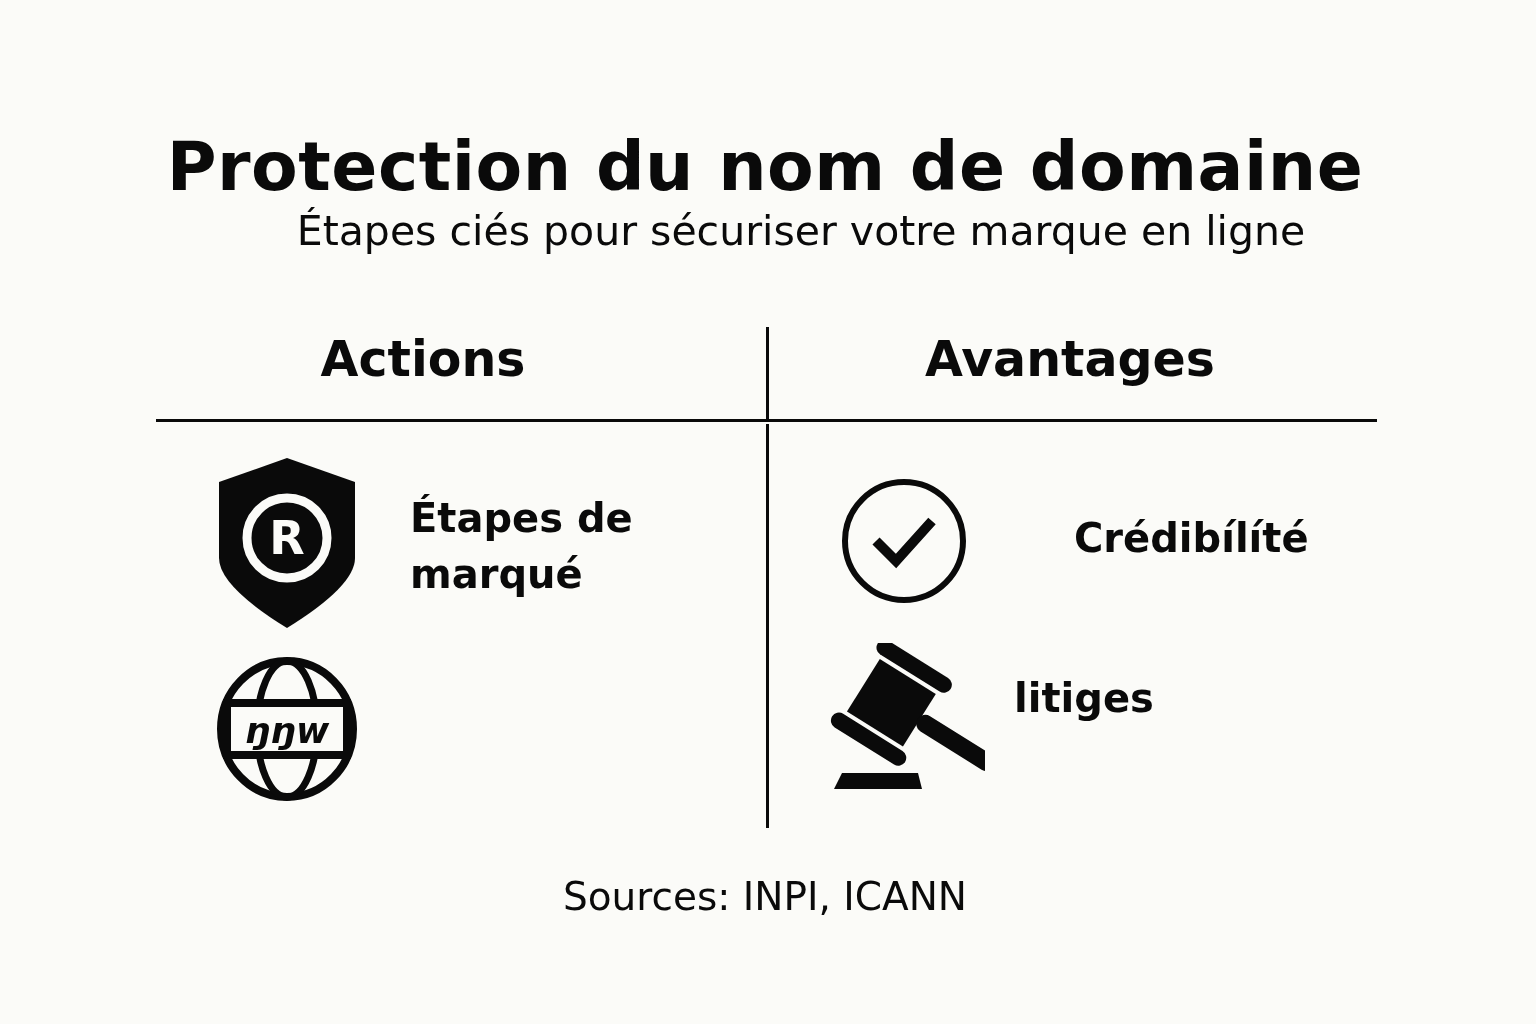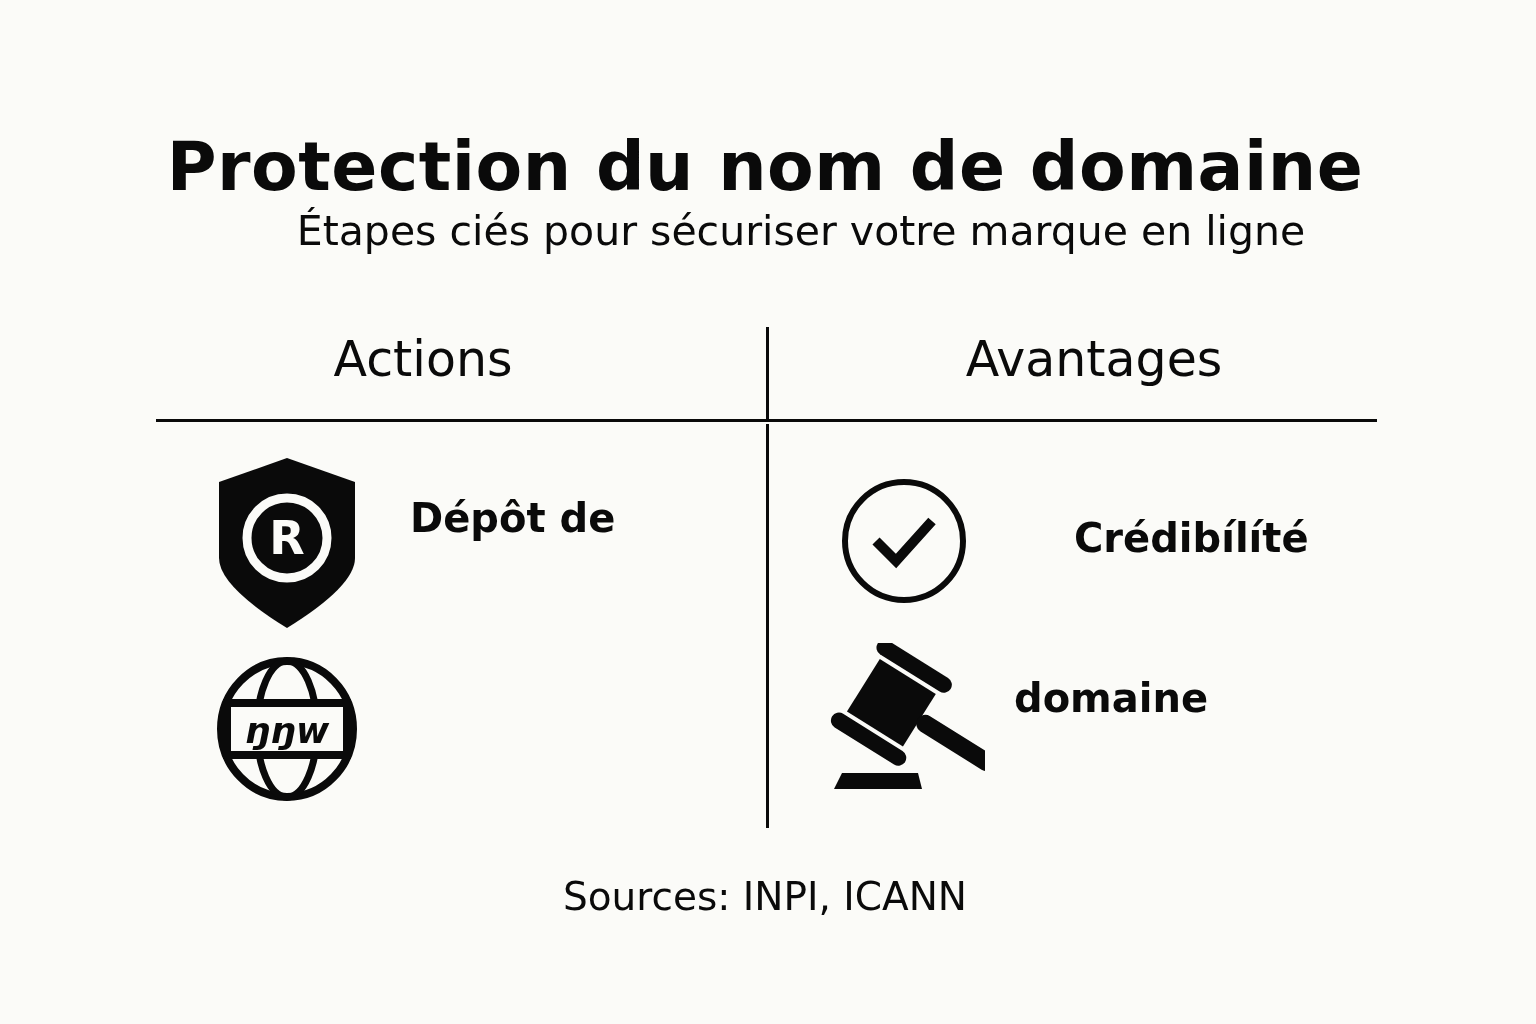--- a/index.html
+++ b/index.html
@@ -34,27 +34,27 @@
       text-align: center;
       font-family: "DejaVu Sans", sans-serif;
       font-size: 41px;
       line-height: 54px;
       padding-left: 40px;
     }
     .col-head {
       position: absolute;
       top: 330px;
       font-family: "DejaVu Sans", sans-serif;
-      font-weight: normal;
+      font-weight: bold;
       font-size: 49px;
       line-height: 60px;
       text-align: center;
     }
     .col-head.left { left: 158px; width: 530px; }
-    .col-head.right { left: 824px; width: 540px; }
+    .col-head.right { left: 800px; width: 540px; }
     .hline {
       position: absolute;
       left: 156px; top: 419px;
       width: 1221px; height: 3px;
       background: #0a0a0a;
     }
     .vline {
       position: absolute;
       left: 766px;
       width: 3px;
@@ -95,21 +95,22 @@
 <div class="hline"></div>
 <div class="vline top"></div>
 <div class="vline bottom"></div>
 
 <svg class="icon" style="left:217px; top:458px;" width="140" height="172" viewBox="0 0 140 172">
   <path d="M70 0 L138 24 L138 100 Q138 128 70 170 Q2 128 2 100 L2 24 Z" fill="#0a0a0a"></path>
   <circle cx="70" cy="80" r="40" fill="none" stroke="#fbfbf8" stroke-width="9"></circle>
   <text x="70" y="96" text-anchor="middle" fill="#fbfbf8" font-family="DejaVu Sans, sans-serif" font-weight="bold" font-size="46">R</text>
 </svg>
 <div class="item-label bold" style="left:410px; top:490px;">
-  <div>Dépôt de</div>
+  <div>Étapes de</div>
+  <div>marqué</div>
 </div>
 
 <svg class="icon" style="left:215px; top:655px;" width="145" height="148" viewBox="0 0 145 148">
   <ellipse cx="72" cy="74" rx="66" ry="68" fill="none" stroke="#0a0a0a" stroke-width="8"></ellipse>
   <ellipse cx="72" cy="74" rx="30" ry="68" fill="none" stroke="#0a0a0a" stroke-width="7"></ellipse>
   <rect x="8" y="44" width="128" height="60" fill="#0a0a0a"></rect>
   <rect x="16" y="52" width="112" height="44" fill="#fbfbf8"></rect>
   <text x="72" y="88" text-anchor="middle" fill="#0a0a0a" font-family="DejaVu Sans, sans-serif" font-weight="bold" font-style="italic" font-size="36">ŋŋw</text>
 </svg>
 <div class="item-label" style="left:410px; top:676px;">
@@ -126,16 +127,16 @@
 <svg class="icon" style="left:830px; top:643px;" width="155" height="150" viewBox="0 0 155 150">
   <g transform="rotate(32 60 60)">
     <rect x="28" y="28" width="66" height="62" fill="#0a0a0a"></rect>
     <rect x="18" y="8" width="86" height="16" rx="8" fill="#0a0a0a"></rect>
     <rect x="18" y="94" width="86" height="16" rx="8" fill="#0a0a0a"></rect>
     <rect x="92" y="50" width="90" height="18" rx="9" fill="#0a0a0a"></rect>
   </g>
   <path d="M12 130 L88 130 L92 146 L4 146 Z" fill="#0a0a0a"></path>
 </svg>
 <div class="item-label bold" style="left:1014px; top:670px;">
-  <div>domaine</div>
+  <div>litiges</div>
 </div>
 
 <div class="sources">Sources: INPI, ICANN</div>
 
 </body></html>

